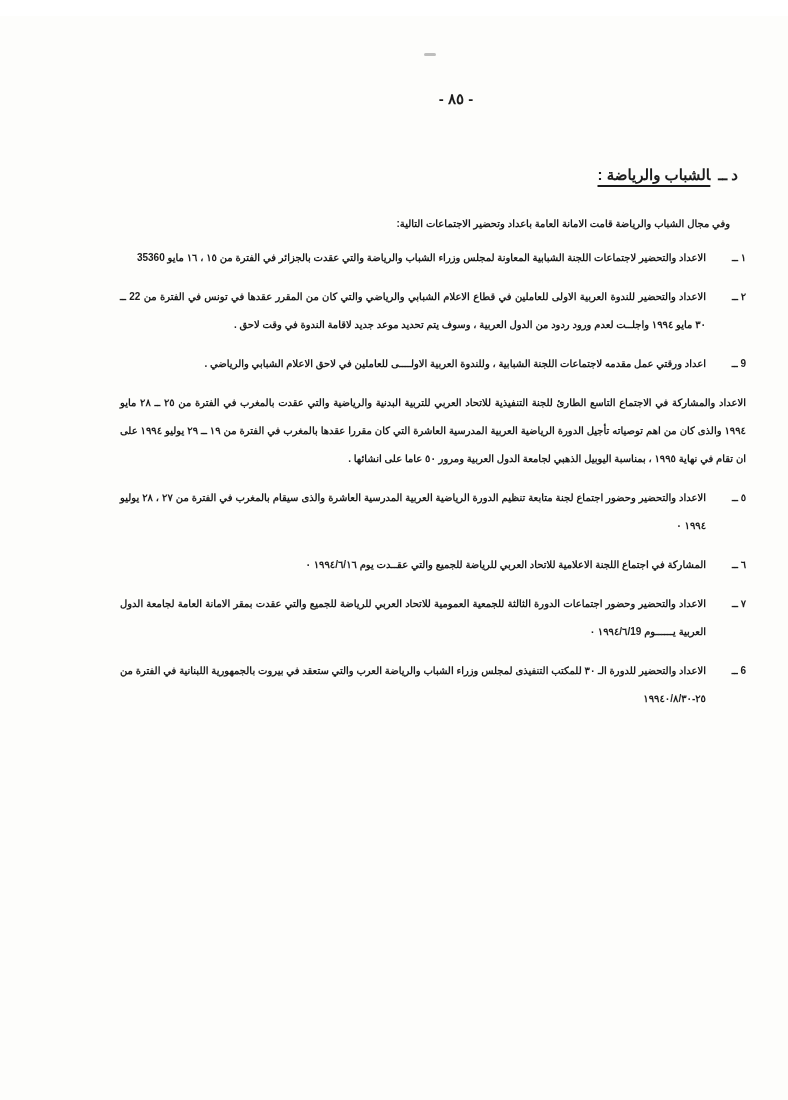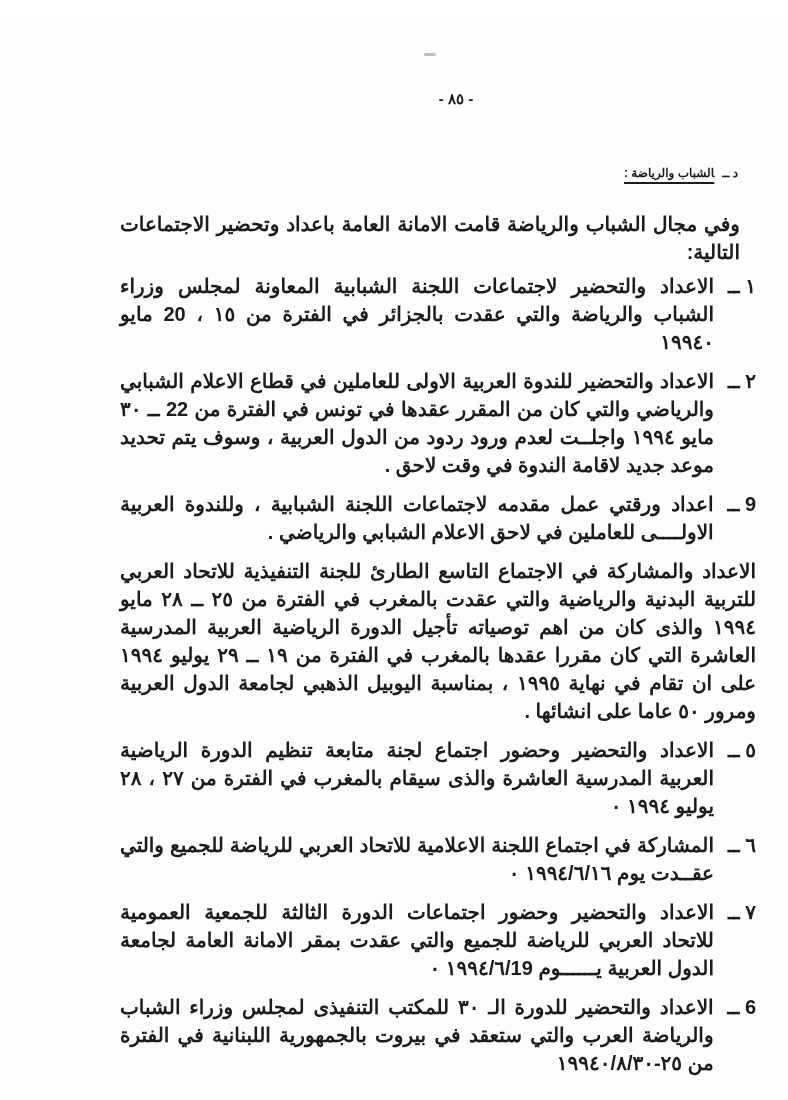--- a/index.html
+++ b/index.html
@@ -32,37 +32,37 @@
     direction:rtl;
     font-size:15px;
     font-weight:bold;
     white-space:nowrap;
   }
   .heading {
     position:absolute;
     top:150px;
     right:50px;
     direction:rtl;
-    font-size:12px;
+    font-size:15px;
     font-weight:bold;
     white-space:nowrap;
   }
   .heading .underlined {
     margin-right:8px;
     text-decoration:underline;
     text-underline-offset:5px;
     text-decoration-thickness:1.5px;
   }
   .content {
     position:absolute;
     top:194px;
-    right:32px;
+    right:42px;
     left:120px;
     direction:rtl;
-    font-size:20px;
+    font-size:10px;
     font-weight:bold;
     line-height:28px;
     text-align:justify;
   }
   .intro {
     padding-right:16px;
     margin-bottom:6px;
   }
   .item {
     display:flex;
@@ -91,21 +91,21 @@
   </div>
 
   <div class="content">
 
     <div class="intro">وفي مجال الشباب والرياضة قامت الامانة العامة باعداد وتحضير الاجتماعات التالية:</div>
 
     <div>
 
       <div class="item">
         <div class="item-num">١ ــ</div>
-        <div class="item-text">الاعداد والتحضير لاجتماعات اللجنة الشبابية المعاونة لمجلس وزراء الشباب والرياضة والتي عقدت بالجزائر في الفترة من ١٥ ، 20 مايو ١٩٩٤٠</div>
+        <div class="item-text">الاعداد والتحضير لاجتماعات اللجنة الشبابية المعاونة لمجلس وزراء الشباب والرياضة والتي عقدت بالجزائر في الفترة من ١٥ ، ١٦ مايو 35360</div>
       </div>
 
       <div class="item">
         <div class="item-num">٢ ــ</div>
         <div class="item-text">الاعداد والتحضير للندوة العربية الاولى للعاملين في قطاع الاعلام الشبابي والرياضي والتي كان من المقرر عقدها في تونس في الفترة من 22 ــ ٣٠ مايو ١٩٩٤ واجلــت لعدم ورود ردود من الدول العربية ، وسوف يتم تحديد موعد جديد لاقامة الندوة في وقت لاحق .</div>
       </div>
 
       <div class="item">
         <div class="item-num">9 ــ</div>
         <div class="item-text">اعداد ورقتي عمل مقدمه لاجتماعات اللجنة الشبابية ، وللندوة العربية الاولــــى للعاملين في لاحق الاعلام الشبابي والرياضي .</div>

